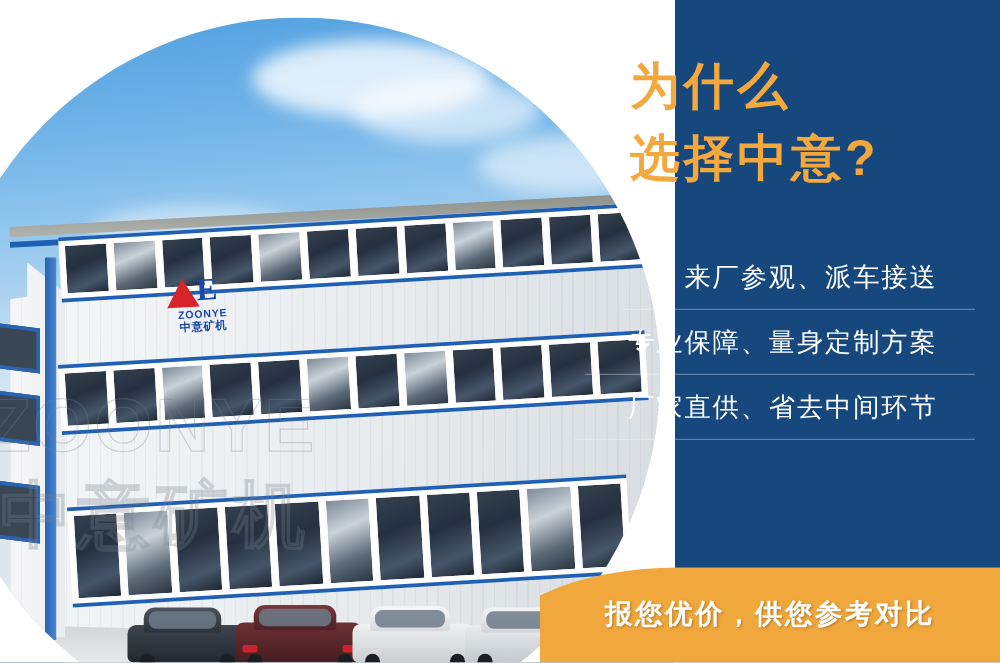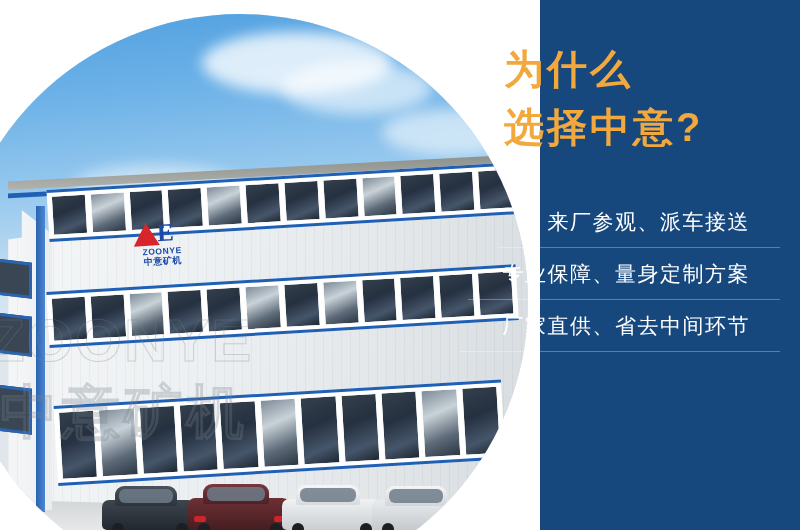--- a/index.html
+++ b/index.html
@@ -398,14 +398,18 @@
       <div class="feature-row">
         <span>专业保障、量身定制方案</span>
       </div>
       <div class="feature-row">
         <span>厂家直供、省去中间环节</span>
       </div>
     </div>
 
   </div>
 
+  <div id="ribbon">
+    <div id="ribbon-shape"></div>
+    <div id="ribbon-text">报您优价，供您参考对比</div>
+  </div>
 
 </div>
 
 </body></html>

